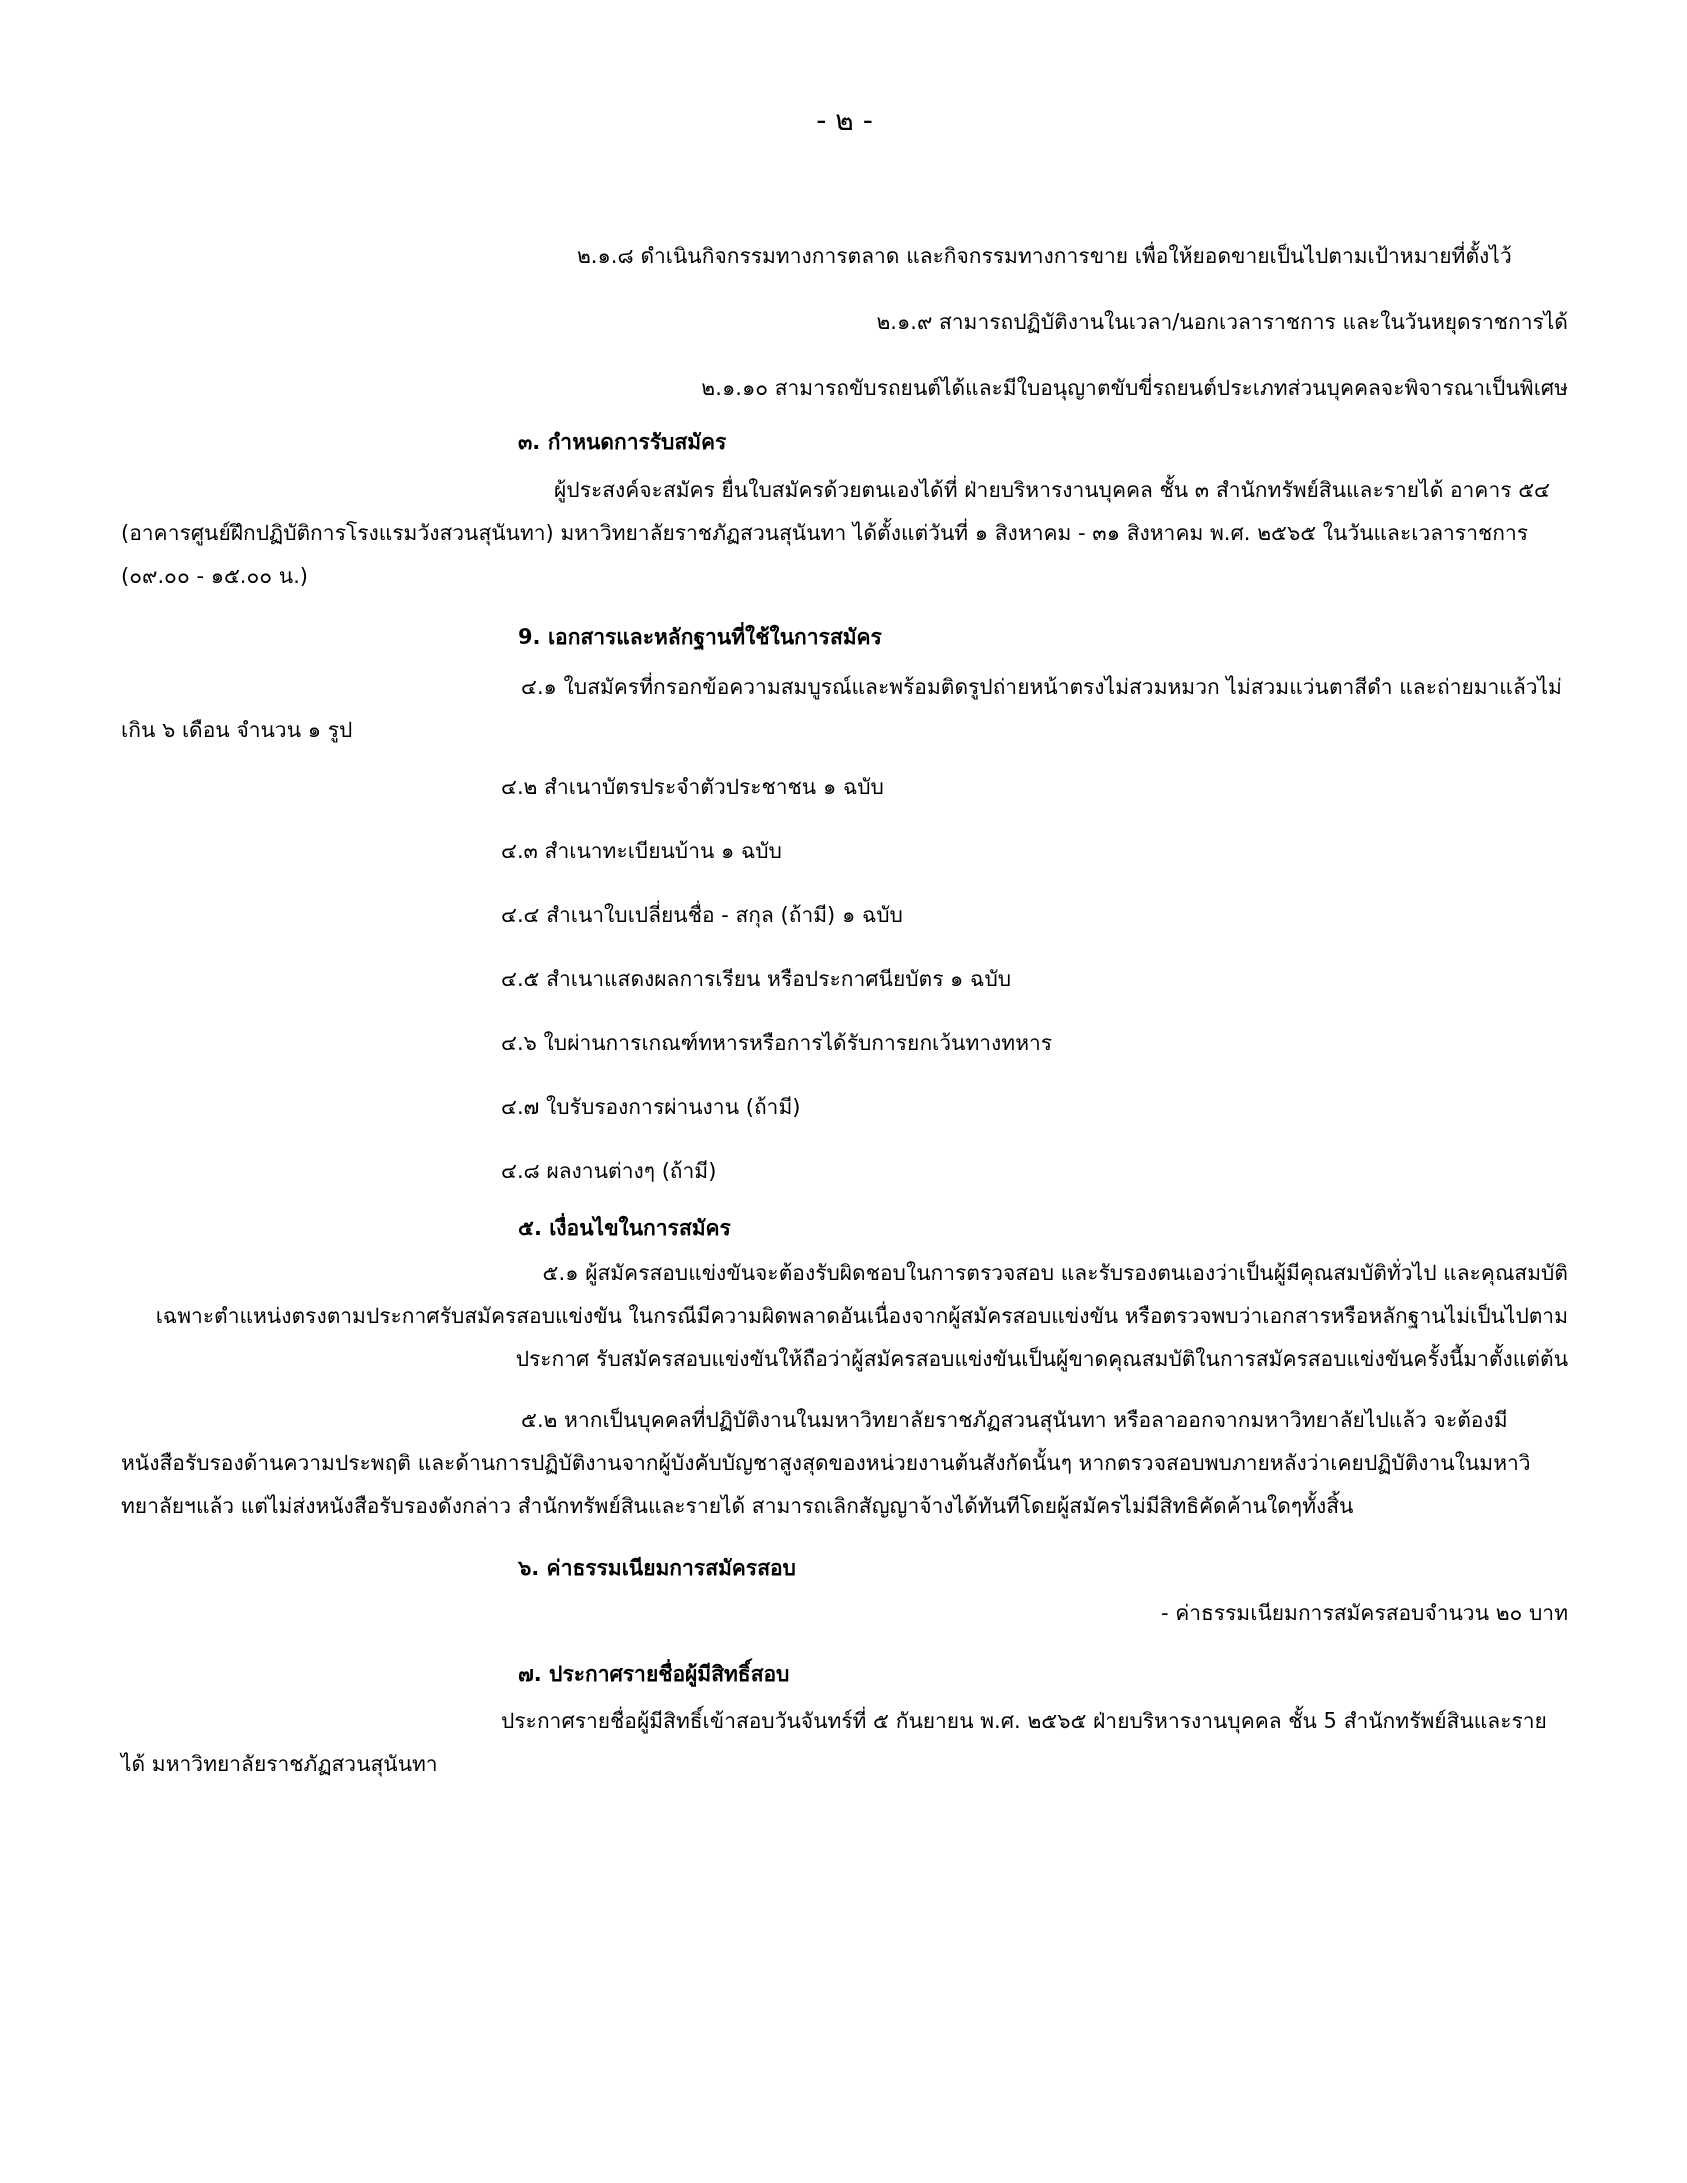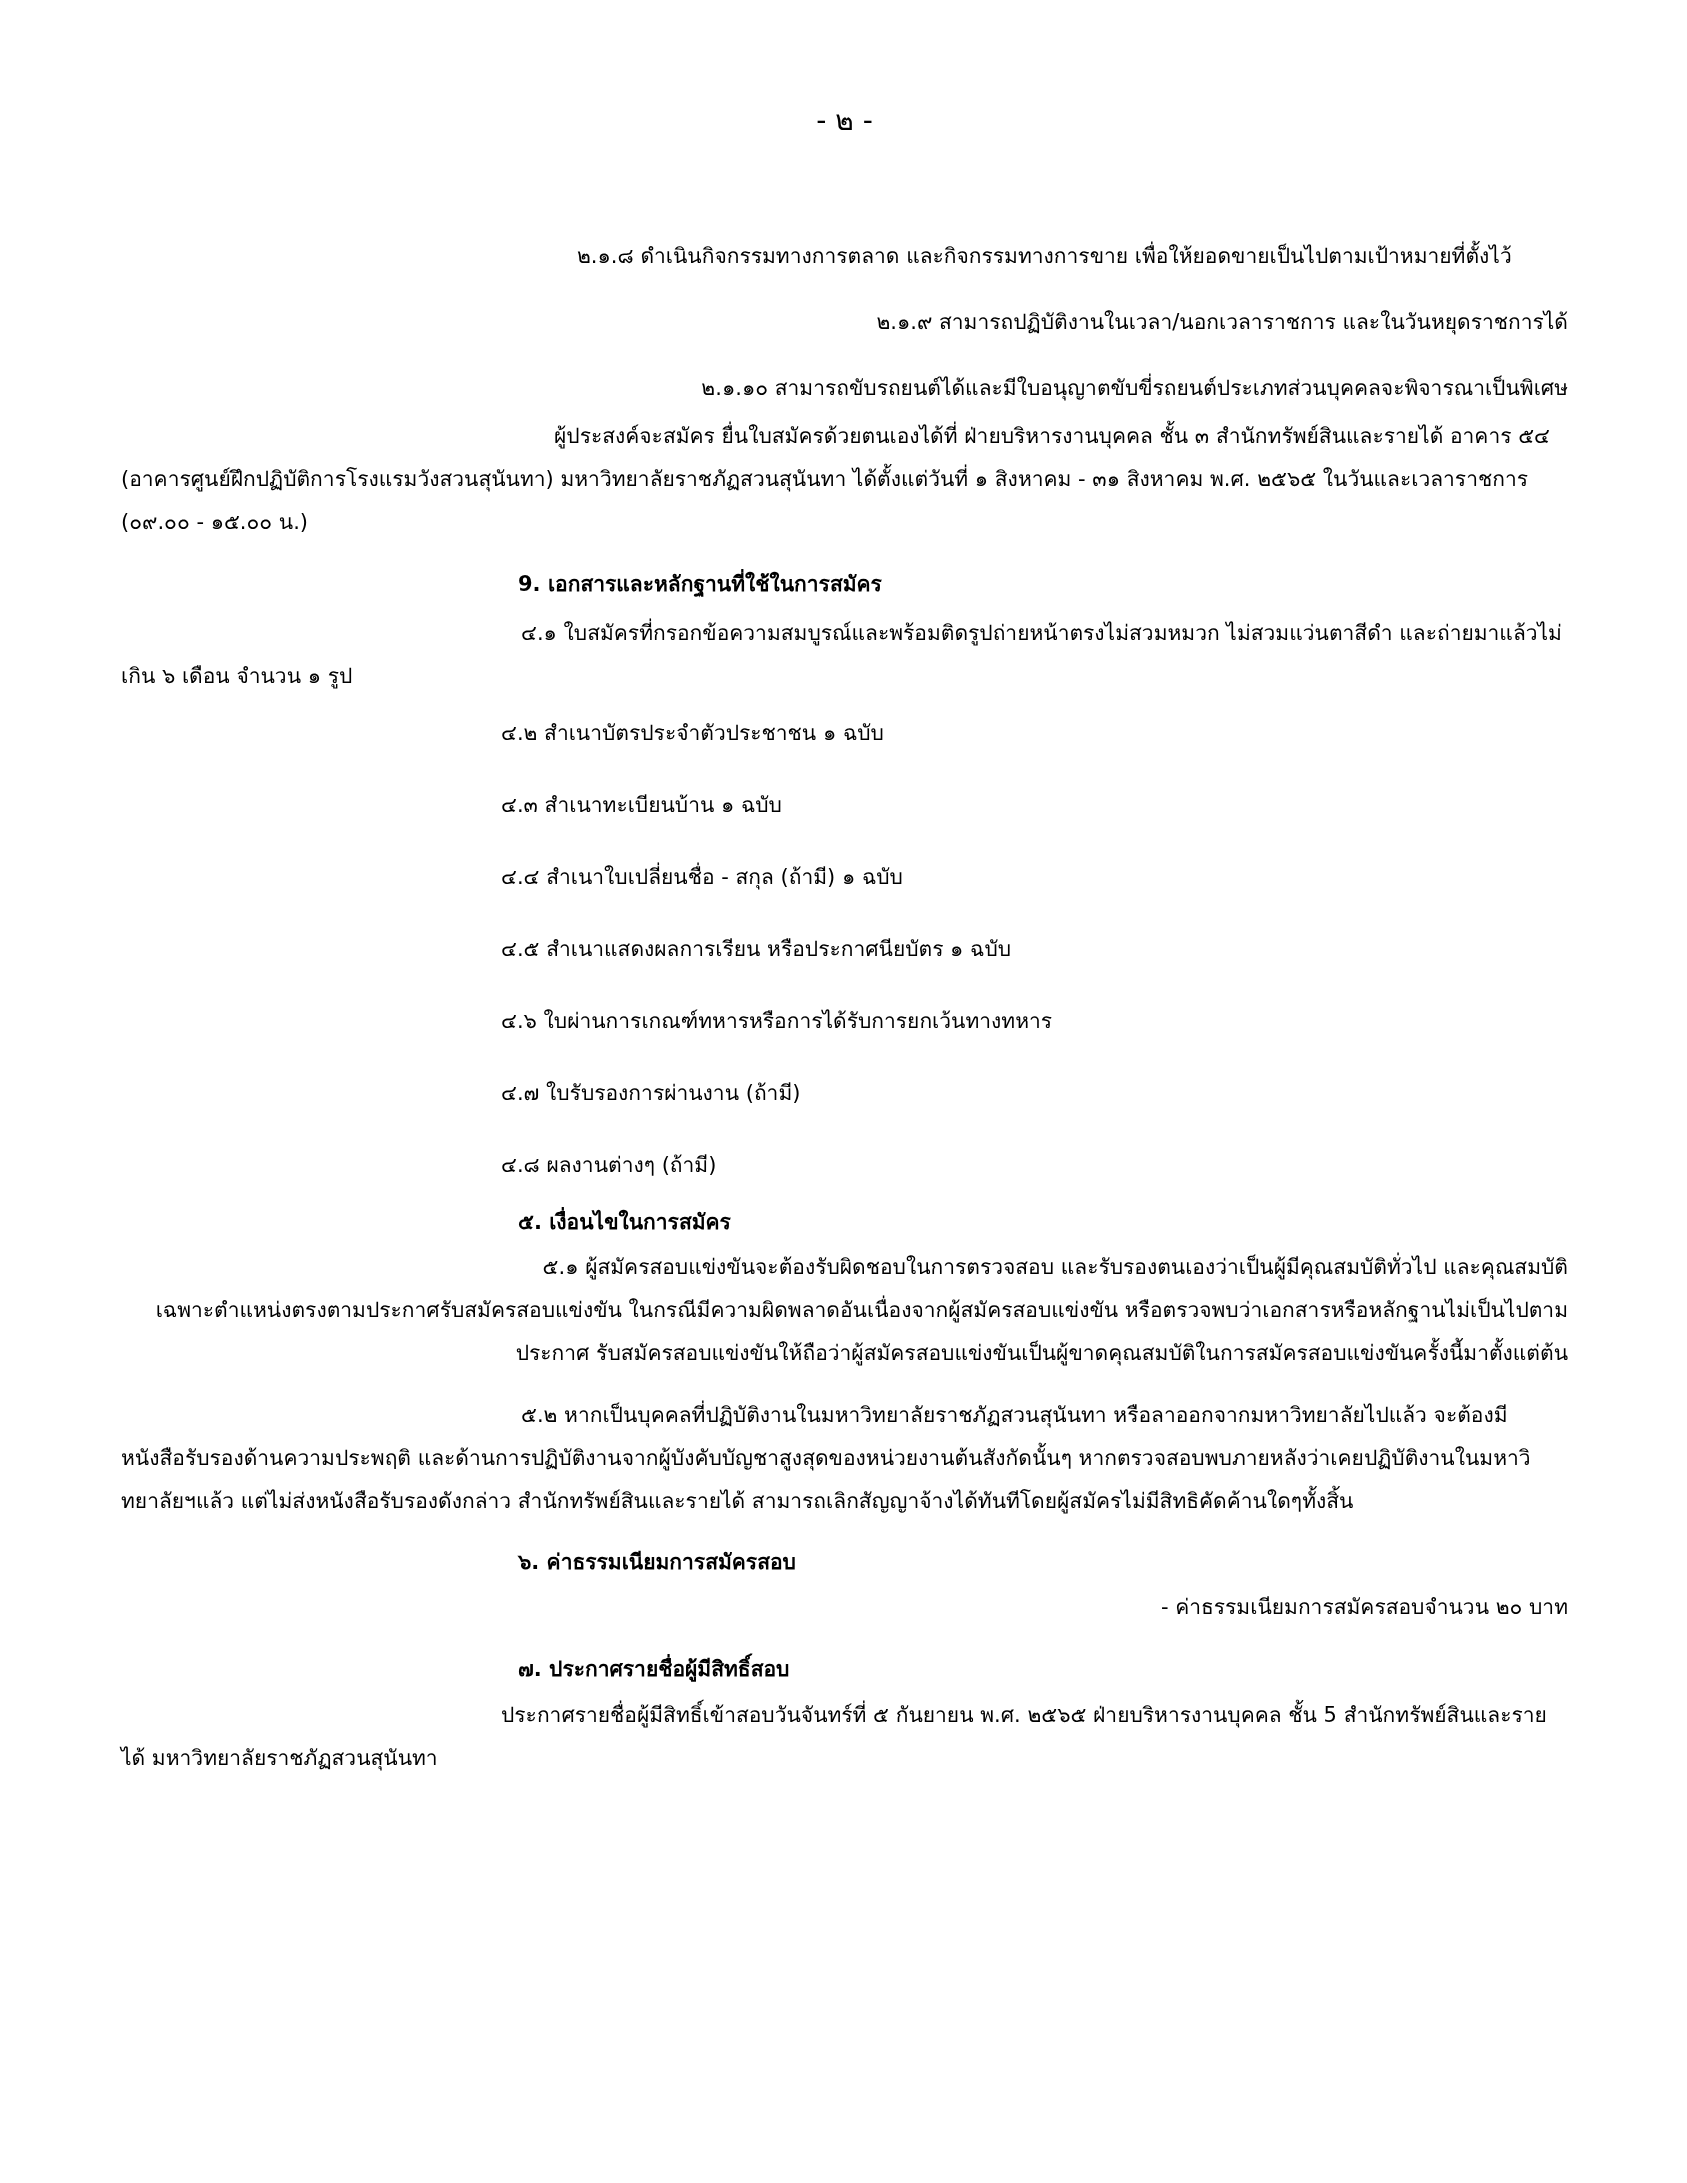--- a/index.html
+++ b/index.html
@@ -42,21 +42,21 @@
     font-weight: bold;
     text-indent: 397px;
   }
   .ind-q  { text-indent: 456px; }  
   .ind-p1 { text-indent: 433px; }  
   .ind-p2 { text-indent: 400px; }  
   .ind-i  { text-indent: 380px; }  
   .mt140 { margin-top: 93px; }
   .mt35  { margin-top: 23px; text-align: right; }
   .mt33  { margin-top: 14px; }
-  .mt32  { margin-top: 29px; }
+  .mt32  { margin-top: 21px; }
   .mt28  { margin-top: 18.5px; }
   .mt16  { margin-top: 10.6px; }
   .mt10  { margin-top: 6.6px; }
   .mt8   { margin-top: 5.3px; }
   .mt5   { margin-top: 3.3px; }
   .mt3   { margin-top: 2px; text-align: right; }
 </style>
 </head>
 <body>
 
@@ -64,20 +64,21 @@
   <div class="content">
 
     <p class="page-number">- ๒ -</p>
 
     <p class="ind-q mt140">๒.๑.๘ ดำเนินกิจกรรมทางการตลาด และกิจกรรมทางการขาย เพื่อให้ยอดขายเป็นไปตามเป้าหมายที่ตั้งไว้</p>
 
     <p class="ind-q mt35">๒.๑.๙ สามารถปฏิบัติงานในเวลา/นอกเวลาราชการ และในวันหยุดราชการได้</p>
 
     <p class="ind-q mt35">๒.๑.๑๐ สามารถขับรถยนต์ได้และมีใบอนุญาตขับขี่รถยนต์ประเภทส่วนบุคคลจะพิจารณาเป็นพิเศษ</p>
 
+    <h2 class="heading mt16">๓. กำหนดการรับสมัคร</h2>
 
     <p class="ind-p1 mt8">ผู้ประสงค์จะสมัคร ยื่นใบสมัครด้วยตนเองได้ที่ ฝ่ายบริหารงานบุคคล ชั้น ๓ สำนักทรัพย์สินและรายได้ อาคาร ๕๔ (อาคารศูนย์ฝึกปฏิบัติการโรงแรมวังสวนสุนันทา) มหาวิทยาลัยราชภัฏสวนสุนันทา ได้ตั้งแต่วันที่ ๑ สิงหาคม - ๓๑ สิงหาคม พ.ศ. ๒๕๖๕ ในวันและเวลาราชการ (๐๙.๐๐ - ๑๕.๐๐ น.)</p>
 
     <h2 class="heading mt28">9. เอกสารและหลักฐานที่ใช้ในการสมัคร</h2>
 
     <p class="ind-p2 mt10">๔.๑  ใบสมัครที่กรอกข้อความสมบูรณ์และพร้อมติดรูปถ่ายหน้าตรงไม่สวมหมวก ไม่สวมแว่นตาสีดำ และถ่ายมาแล้วไม่เกิน ๖ เดือน จำนวน ๑ รูป</p>
 
     <p class="ind-i mt33">๔.๒ สำเนาบัตรประจำตัวประชาชน ๑ ฉบับ</p>
 
     <p class="ind-i mt32">๔.๓ สำเนาทะเบียนบ้าน ๑ ฉบับ</p>

